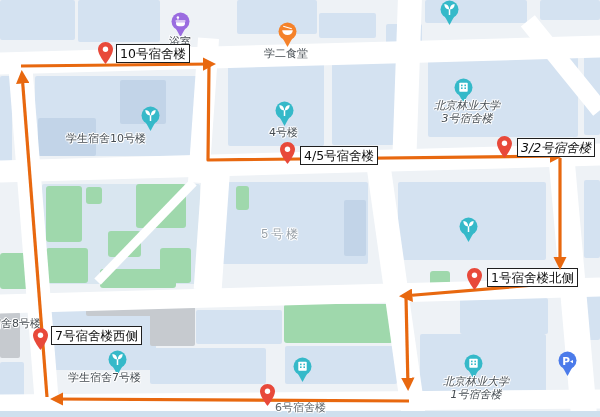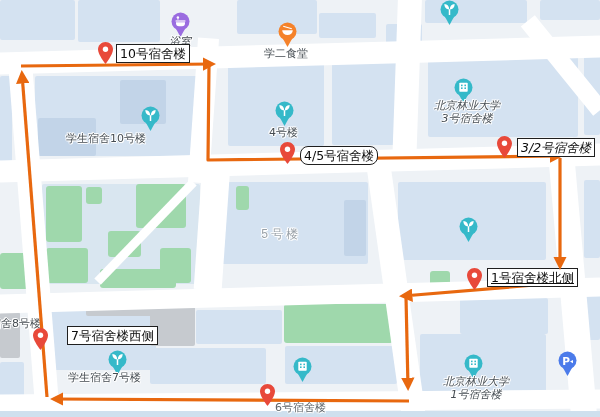--- a/index.html
+++ b/index.html
@@ -184,21 +184,21 @@
   </div>
   <div class="poi-pin" style="left:558px;top:351px;">
     <svg width="19" height="26" viewBox="0 0 19 26">
         <circle cx="9.5" cy="9.5" r="9" fill="#4b7bea"></circle>
         <path d="M4.8 16.5L9.5 25l4.7-8.5z" fill="#4b7bea"></path>
         <text x="8" y="13.5" text-anchor="middle" font-size="10.5" font-weight="bold" fill="#ffffff" font-family="DejaVu Sans, sans-serif">P</text>
         <path d="M12 10.6l3-1.7v3.4z" fill="#fff"></path>
       </svg>
   </div>
 
-  <div class="poi-text" style="left:169px;top:34px;font-style:italic;">浴室</div>
+  <div class="poi-text" style="left:169px;top:34px;">浴室</div>
   <div class="poi-text" style="left:264px;top:46px;">学二食堂</div>
   <div class="poi-text center2" style="left:426px;top:99px;width:82px;">
     <span>北京林业大学</span><br>
     <span>3号宿舍楼</span>
   </div>
   <div class="poi-text" style="left:269px;top:125px;">4号楼</div>
   <div class="poi-text" style="left:66px;top:131px;">学生宿舍10号楼</div>
   <div class="poi-text bldname" style="left:261px;top:226px;font-family:Liberation Mono, monospace;">5号楼</div>
   <div class="poi-text" style="left:-32px;top:316px;">学生宿舍8号楼</div>
   <div class="poi-text" style="left:68px;top:370px;">学生宿舍7号楼</div>
@@ -218,24 +218,24 @@
       <path d="M47 397 L22 74" marker-end="url(#arr)"></path>
       <path d="M21 66 L212 64" marker-end="url(#arr)"></path>
       <path d="M209 65 L208 160 L559 156" marker-end="url(#arr)"></path>
       <path d="M559 283 L403 296" marker-end="url(#arr)"></path>
       <path d="M406 297 L408 387" marker-end="url(#arr)"></path>
       <path d="M409 401 L54 399" marker-end="url(#arr)"></path>
     </g>
   </svg>
 
   <div class="mlabel" style="left:116px;top:44px;">10号宿舍楼</div>
-  <div class="mlabel" style="left:300px;top:146px;border-radius:8px;">4/5号宿舍楼</div>
+  <div class="mlabel" style="left:300px;top:146px;">4/5号宿舍楼</div>
   <div class="mlabel" style="left:517px;top:138px;font-style:italic;">3/2号宿舍楼</div>
-  <div class="mlabel" style="left:487px;top:268px;text-decoration:underline;">1号宿舍楼北侧</div>
-  <div class="mlabel" style="left:51px;top:326px;margin-left:16px;">7号宿舍楼西侧</div>
+  <div class="mlabel" style="left:487px;top:268px;">1号宿舍楼北侧</div>
+  <div class="mlabel" style="left:51px;top:326px;">7号宿舍楼西侧</div>
 
   <svg class="route-svg over" width="600" height="417" viewBox="0 0 600 417">
     <g stroke="#e8680f" stroke-width="3.2" fill="none">
       <path d="M560 158 L560 266" marker-end="url(#arr)"></path>
     </g>
   </svg>
 
   <div class="rpin" style="left:98px;top:42px;">
     <svg width="15" height="22" viewBox="0 0 15 22">
         <path d="M7.5 0C3.4 0 0 3.4 0 7.5c0 5.1 7.5 14.5 7.5 14.5S15 12.6 15 7.5C15 3.4 11.6 0 7.5 0z" fill="#e8493a"></path>

